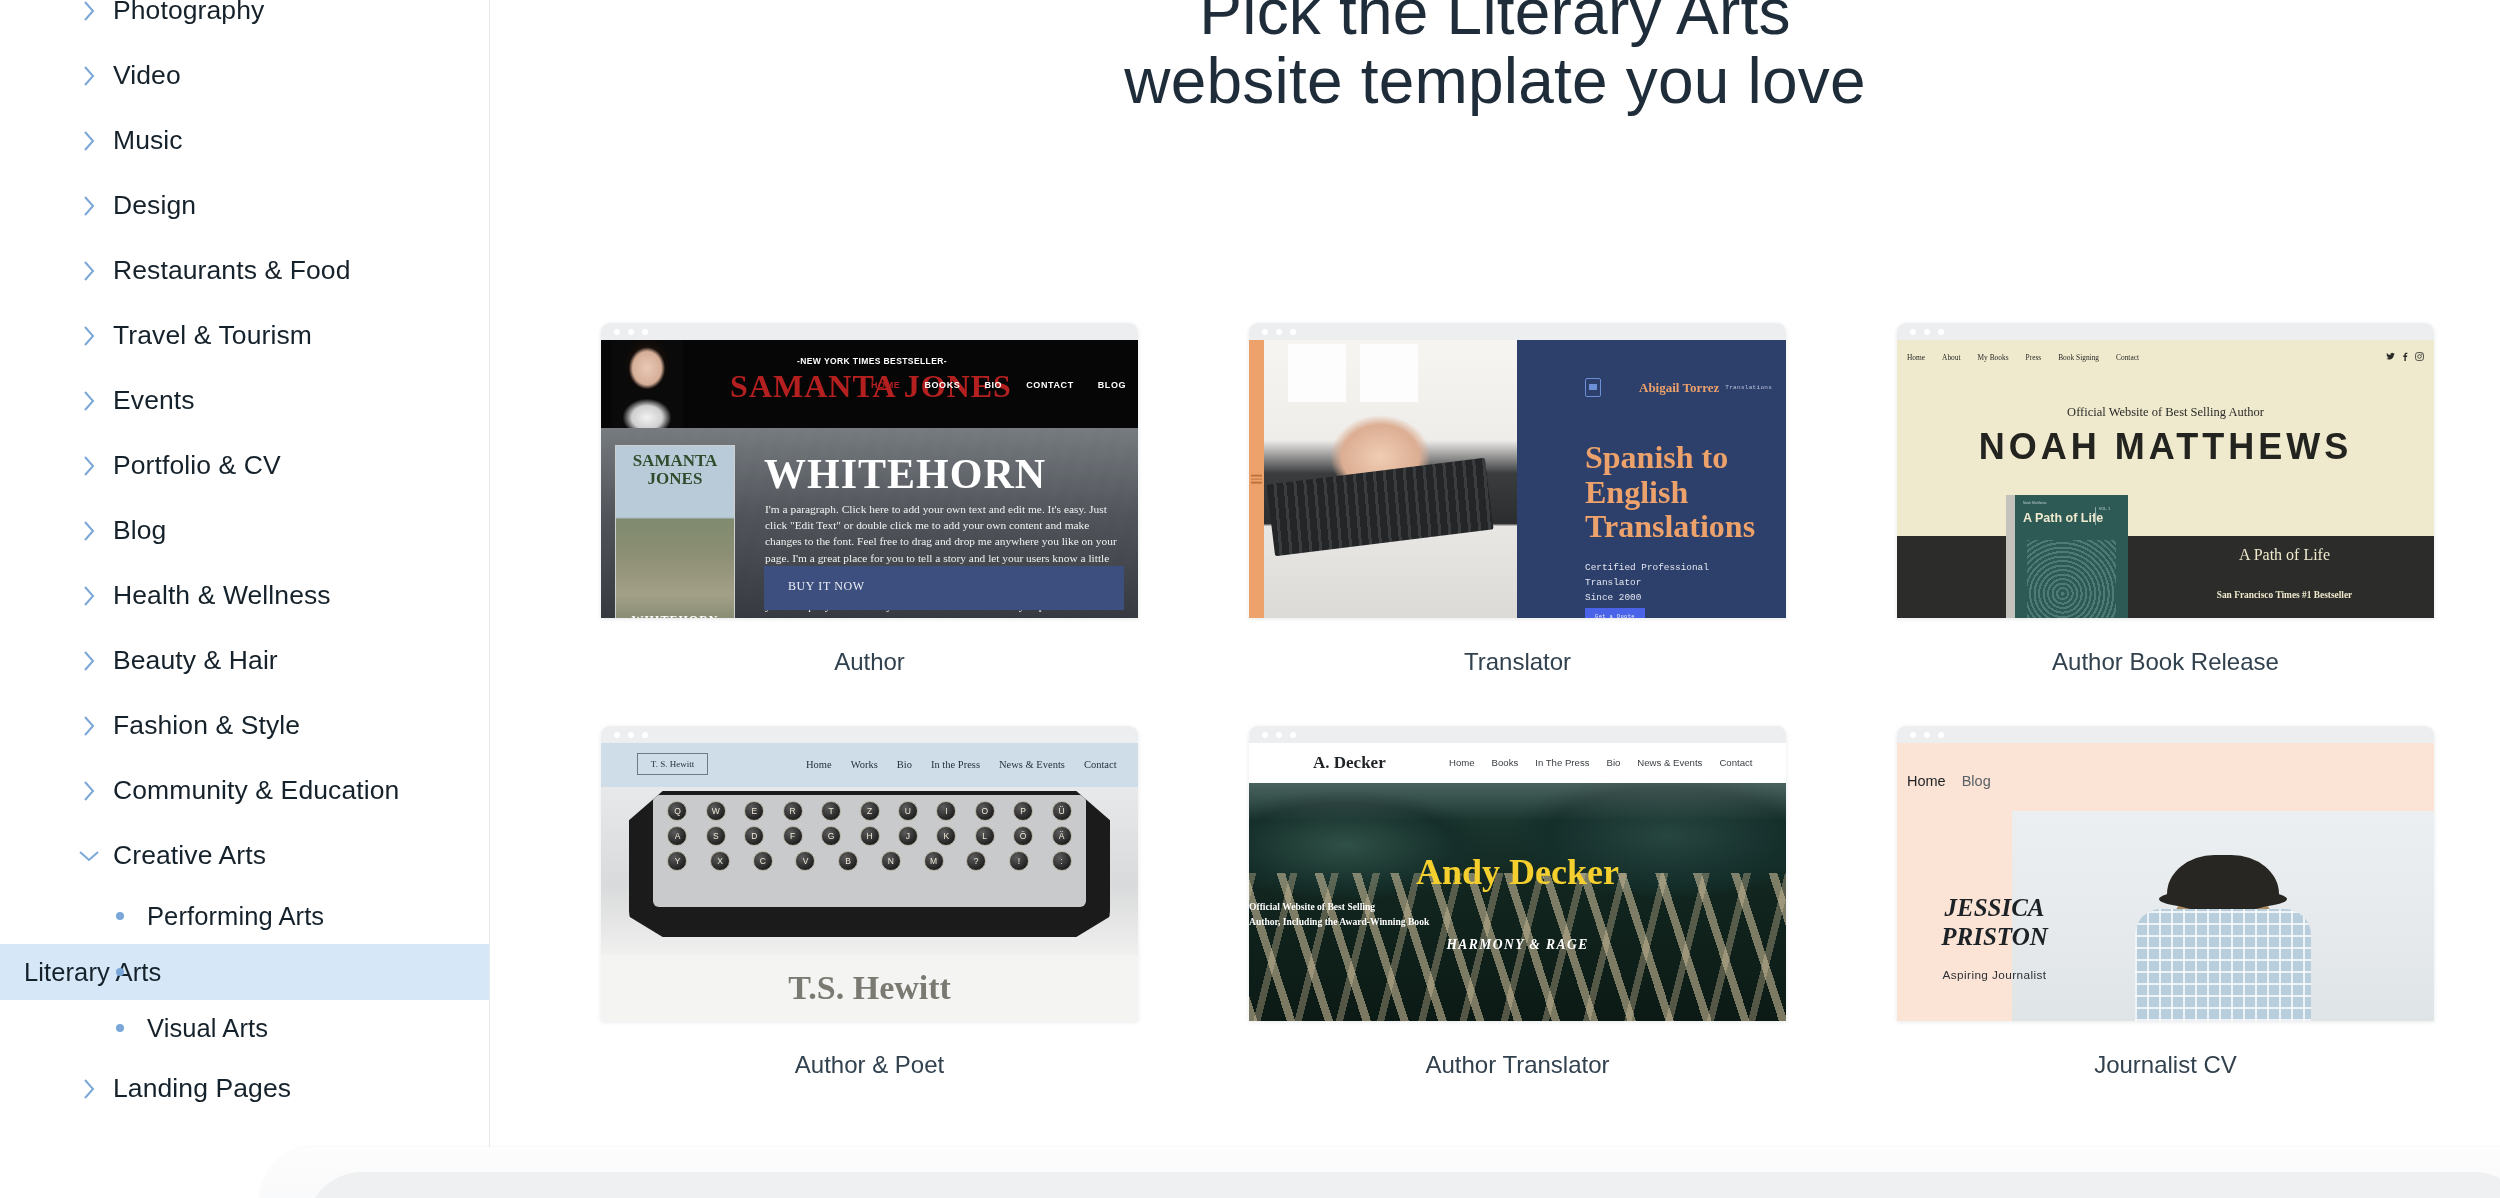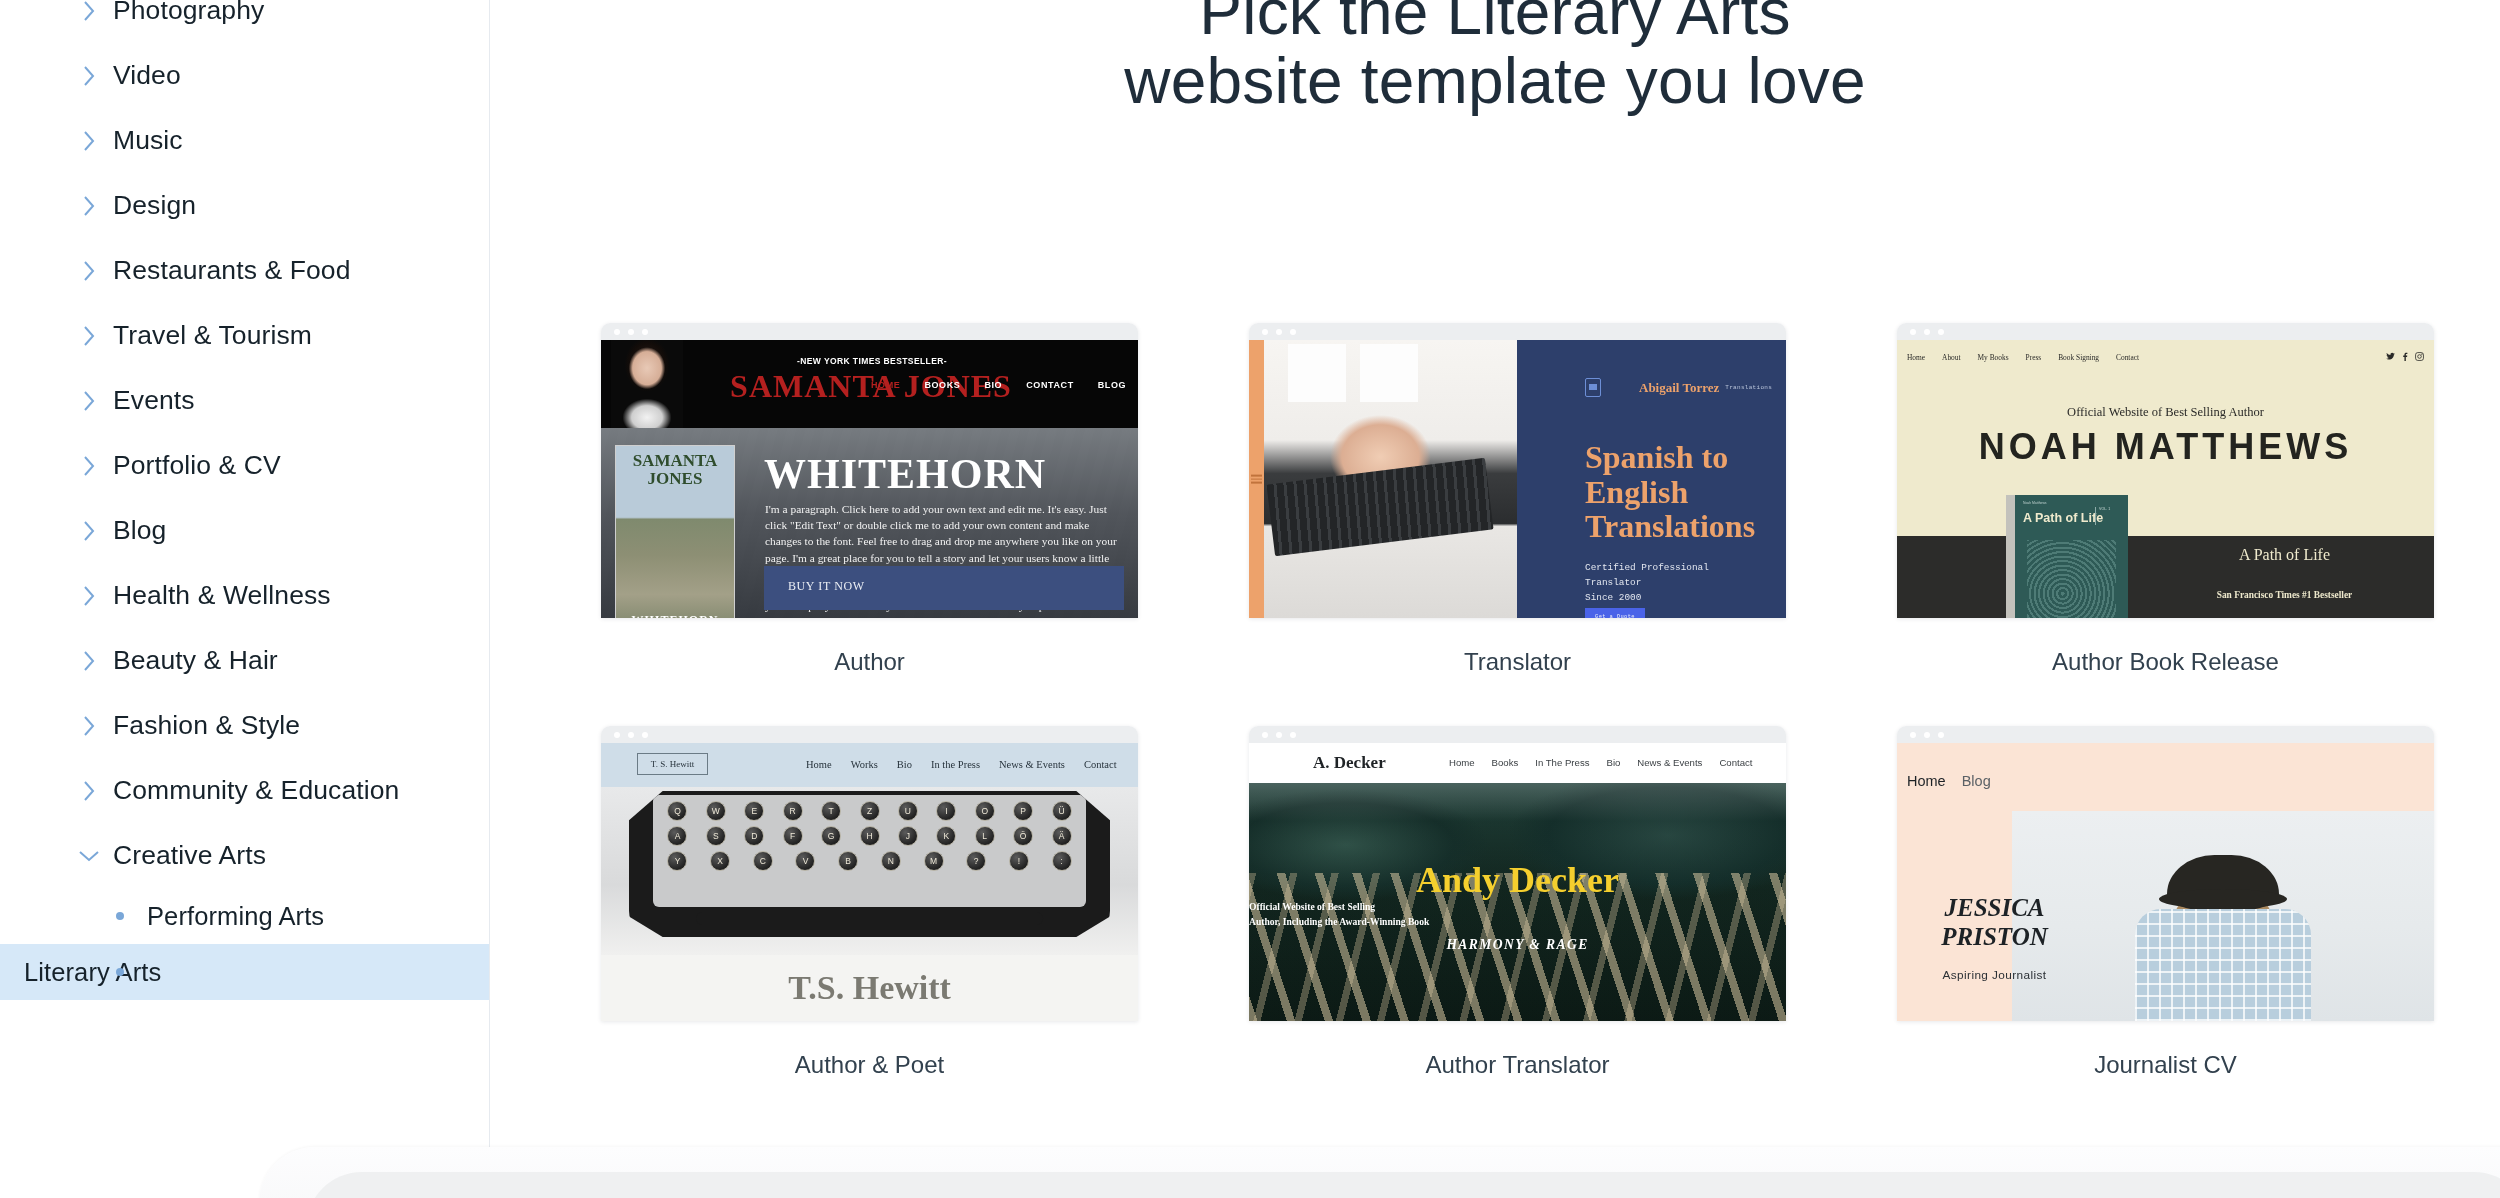--- a/index.html
+++ b/index.html
@@ -6,21 +6,21 @@
   html, body {
     width: 2500px; height: 1198px;
     background: #ffffff;
     font-family: "Liberation Sans", sans-serif;
     overflow: hidden;
   }
   .page { position: relative; width: 2500px; height: 1198px; background:#fff; }
 
   
   .sidebar {
-    position: absolute; left: 0; top: 0; width: 490px; height: 1000px;
+    position: absolute; left: 0; top: 0; width: 490px; height: 1198px;
     background: #ffffff; overflow: hidden;
   }
   .sidebar-divider {
     position: absolute; left: 489px; top: 0; width: 1px; height: 1198px;
     background: #e6eaef;
   }
   .nav-list { position: absolute; left:0; top:-22px; width: 490px; }
   .nav-item {
     position: relative; display: flex; align-items: center;
     height: 65px; padding-left: 80px; cursor: pointer;
@@ -216,21 +216,21 @@
     background:
       linear-gradient(180deg, rgba(150,160,160,.35) 0%, rgba(15,30,28,.1) 16%, rgba(10,22,20,.05) 100%),
       radial-gradient(ellipse 180px 70px at 18% 26%, #33564c 0%, #16302b 60%, rgba(0,0,0,0) 80%),
       radial-gradient(ellipse 200px 80px at 78% 22%, #2a4a44 0%, #15302c 60%, rgba(0,0,0,0) 80%),
       linear-gradient(180deg,#21423b 0%,#12261f 45%,#0c1a15 100%); }
   .t5-reeds { position:absolute; left:0; right:0; bottom:0; height:62%;
     background:
       repeating-linear-gradient(72deg, rgba(216,199,162,.55) 0 8px, rgba(0,0,0,0) 8px 36px),
       repeating-linear-gradient(104deg, rgba(203,186,150,.38) 0 7px, rgba(0,0,0,0) 7px 40px);
     filter: blur(.6px); }
-  .t5-name { position:absolute; left:0; right:0; top:116px; text-align:center;
+  .t5-name { position:absolute; left:0; right:0; top:108px; text-align:center;
     font-family:"Liberation Serif",serif; font-weight:700; font-size:36px; color:#f5cf2e; }
   .t5-s1 { position:absolute; left:0; right:0; top:156px; text-align:left;
     font-family:"Liberation Serif",serif; font-weight:700; font-size:9.6px; color:#fff; line-height:1.6; }
   .t5-s2 { position:absolute; left:0; right:0; top:194px; text-align:center;
     font-family:"Liberation Serif",serif; font-weight:700; font-style:italic;
     font-size:13.6px; letter-spacing:1.4px; color:#fff; }
 
   
   .t6 { position:absolute; inset:0; background:#fbe4d5; }
   .t6-links { position:absolute; left:10px; top:30px; display:flex; gap:16px;

